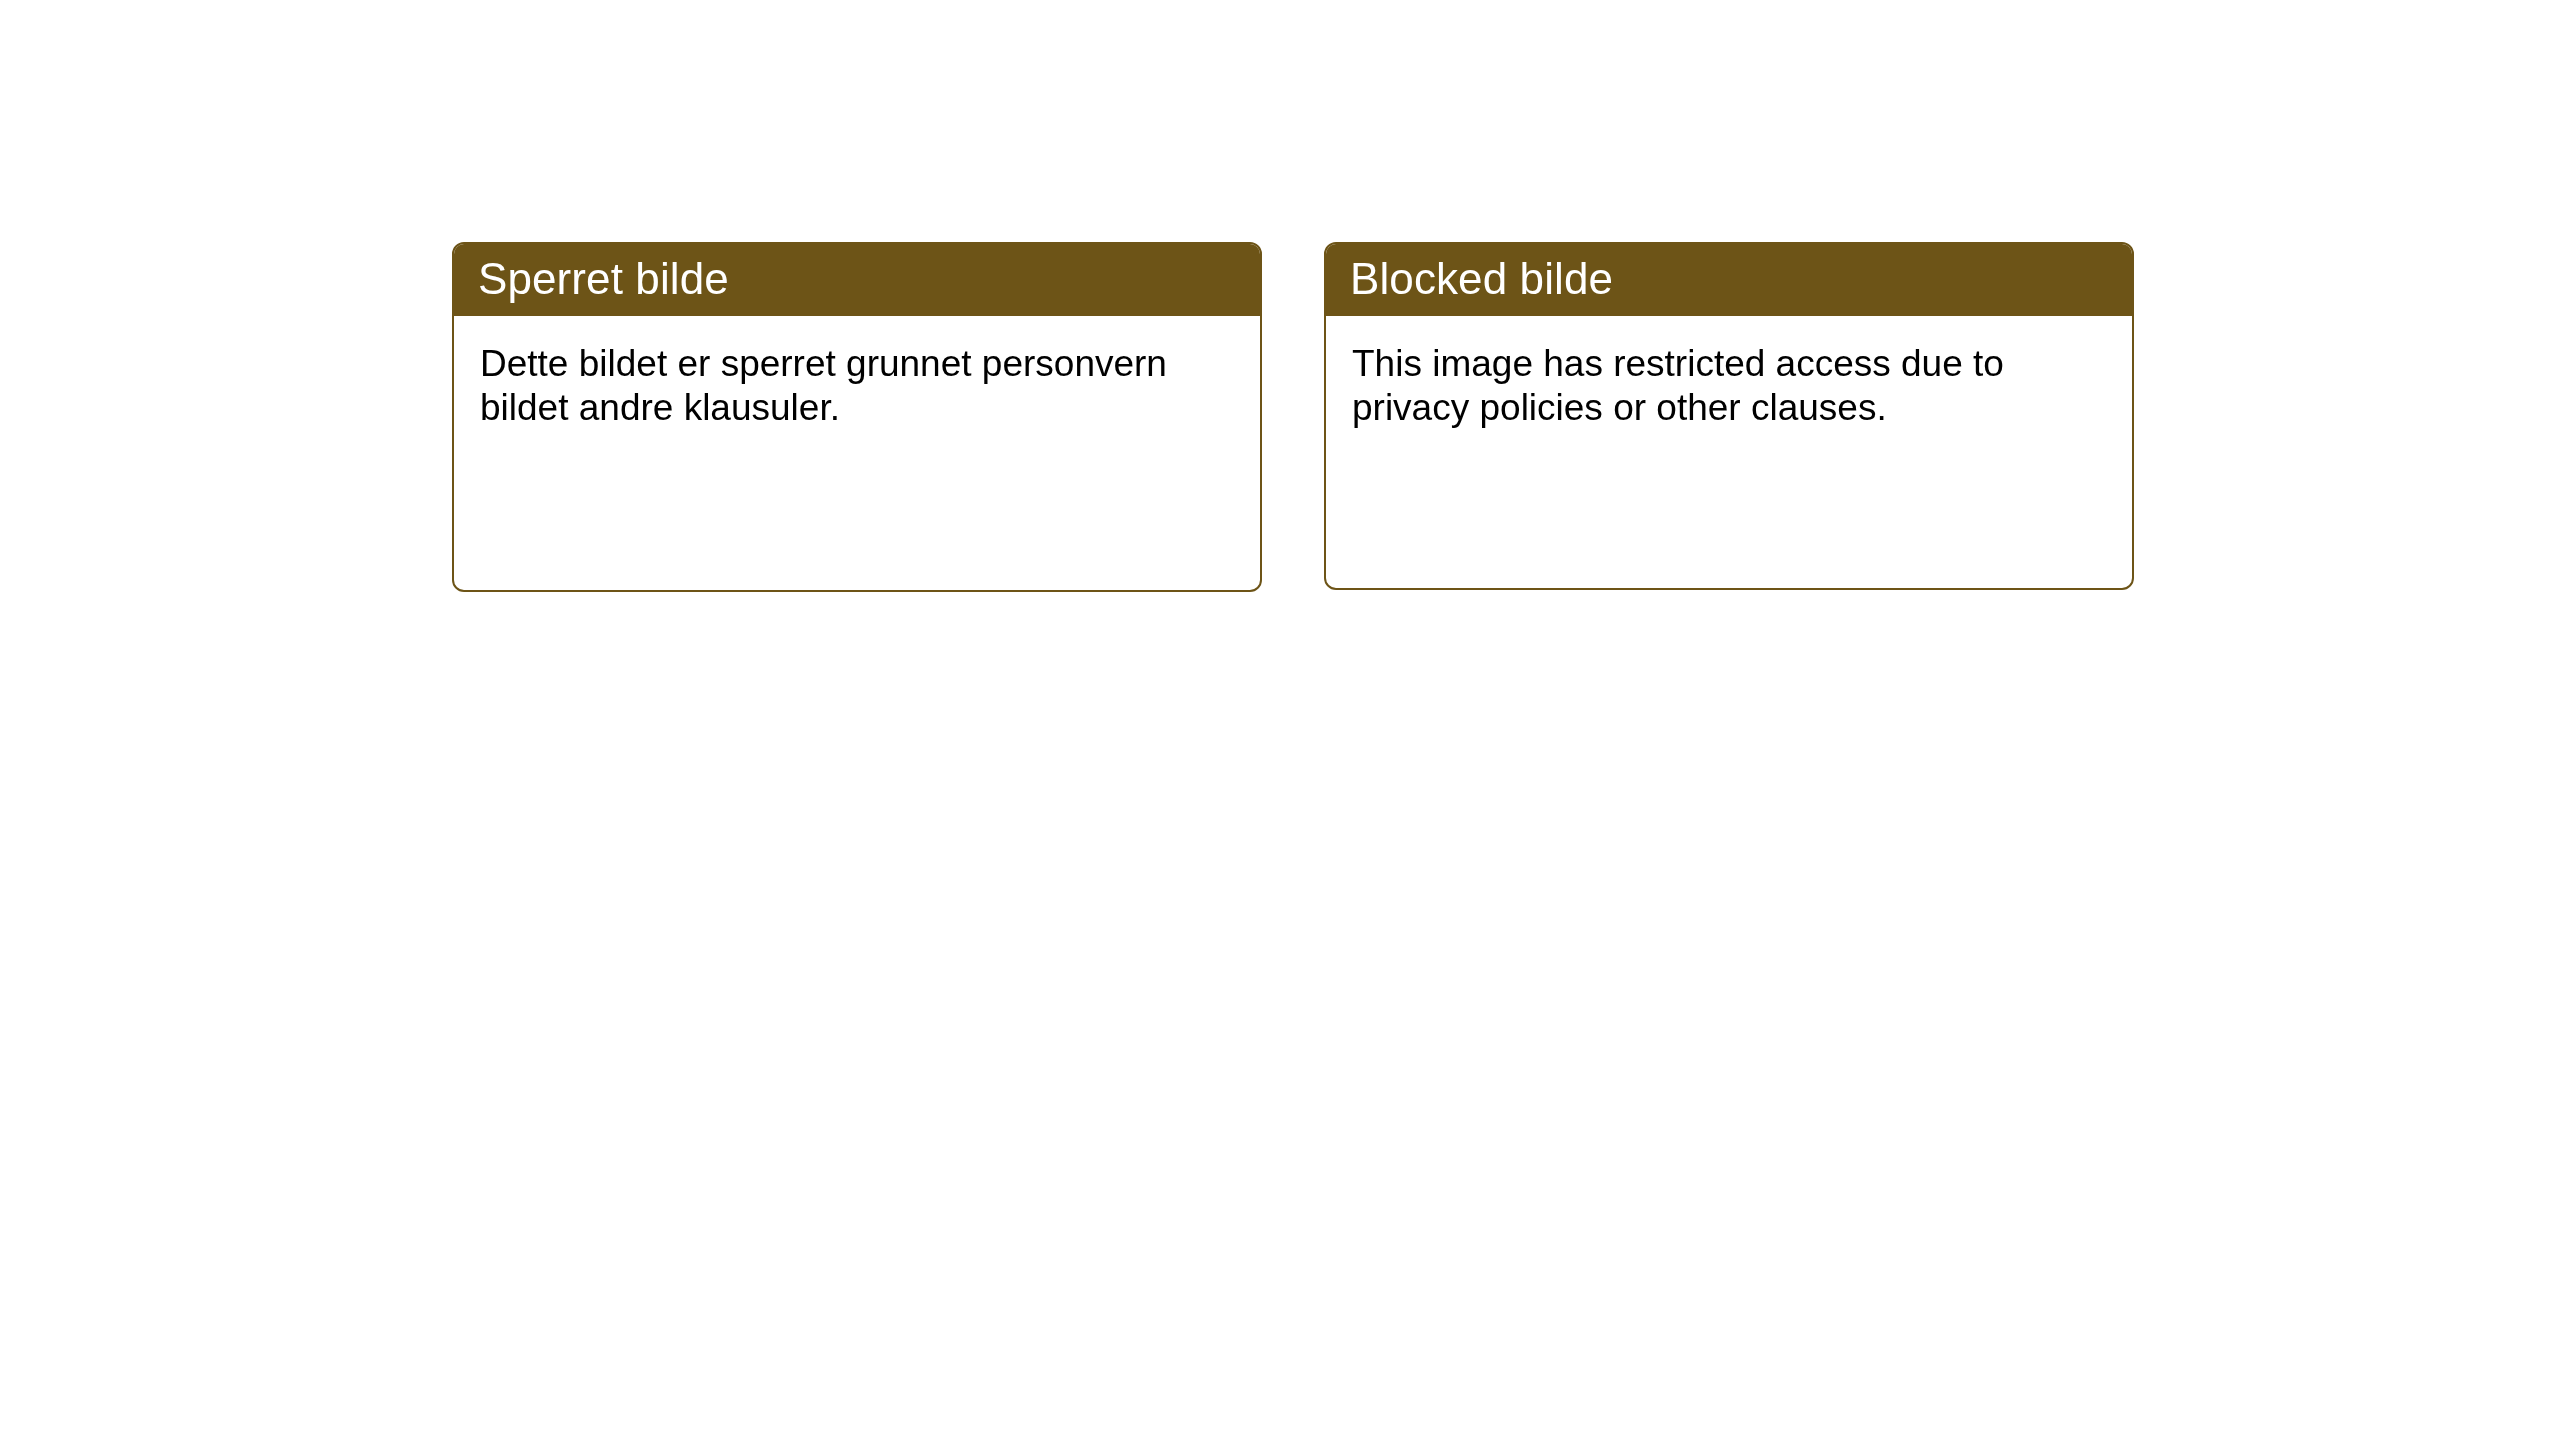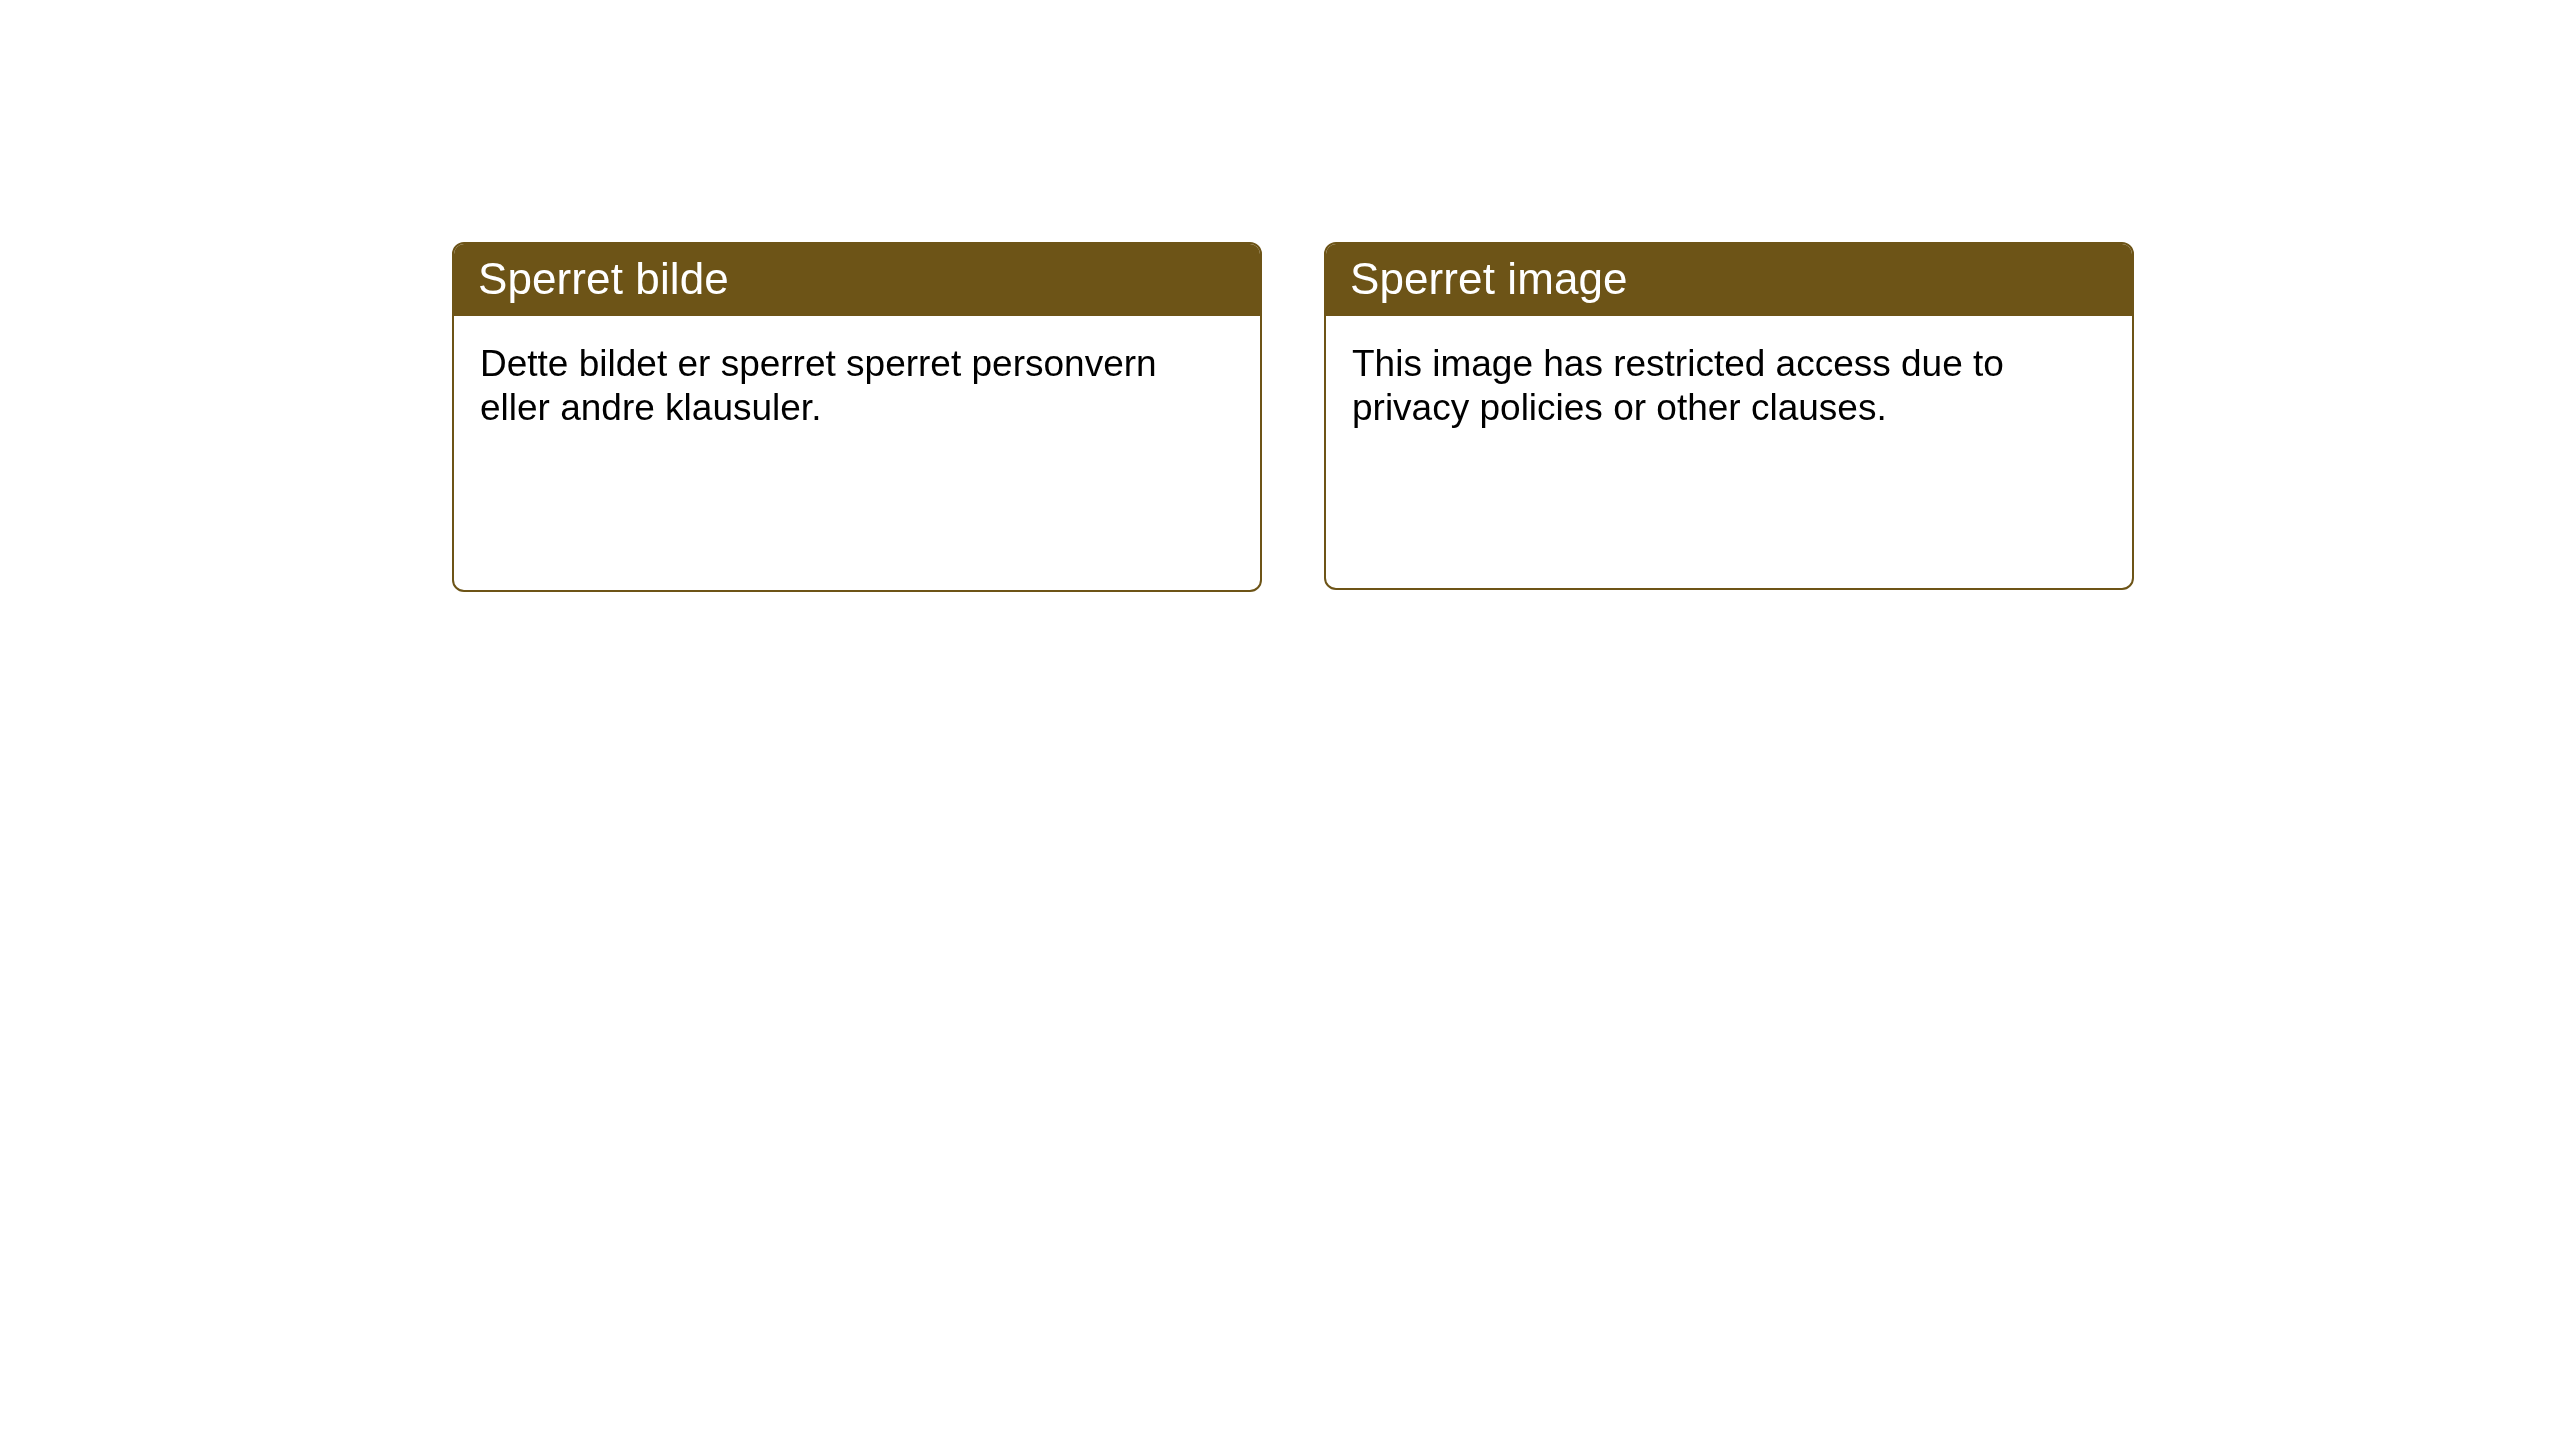--- a/index.html
+++ b/index.html
@@ -75,24 +75,24 @@
   }
 </style>
 </head>
 <body>
 
 <div class="panels">
 
   <div class="notice-card norwegian">
     <div class="notice-header">Sperret bilde</div>
     <div class="notice-body">
-      <p>Dette bildet er sperret sperret personvern eller andre klausuler.</p>
+      <p>Dette bildet er sperret grunnet personvern bildet andre klausuler.</p>
     </div>
   </div>
 
   <div class="notice-card english">
-    <div class="notice-header">Sperret image</div>
+    <div class="notice-header">Blocked bilde</div>
     <div class="notice-body">
       <p>This image has restricted access due to privacy policies or other clauses.</p>
     </div>
   </div>
 
 </div>
 
 </body></html>

